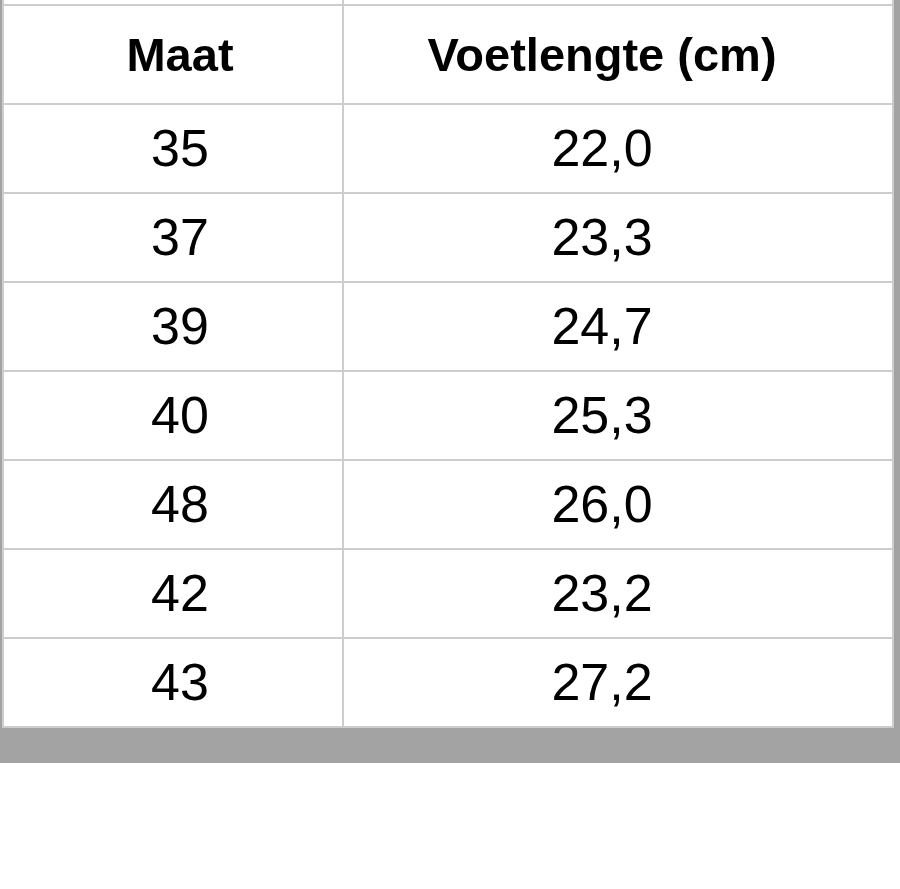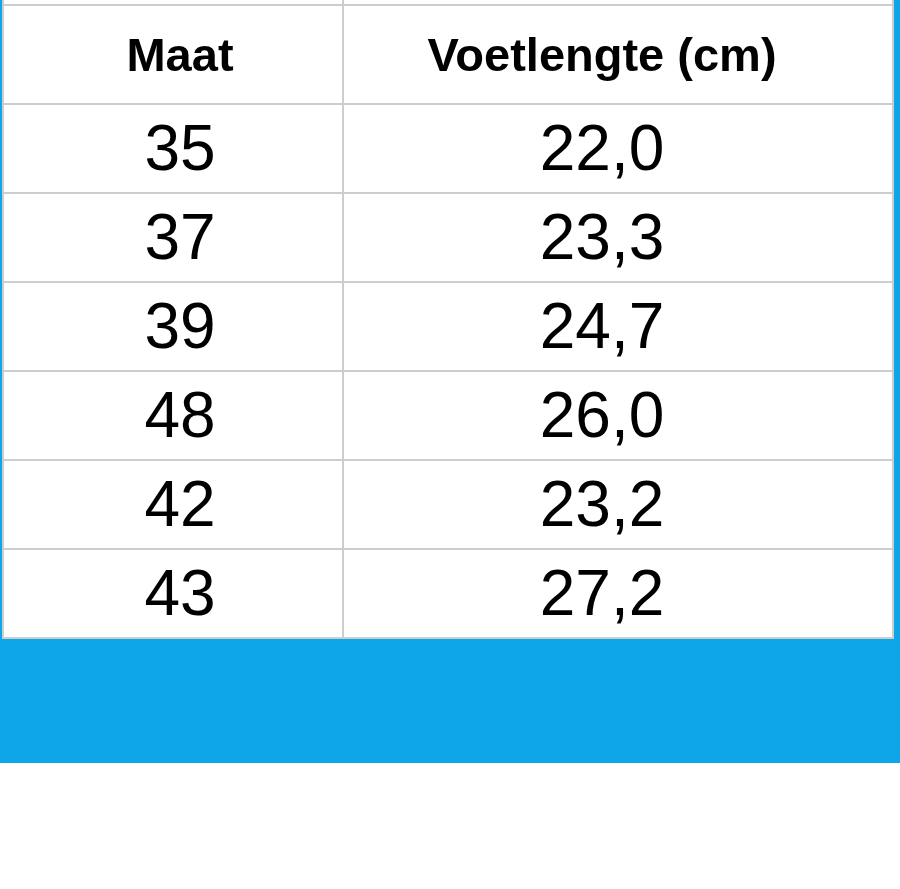--- a/index.html
+++ b/index.html
@@ -5,21 +5,21 @@
   html, body {
     margin: 0;
     padding: 0;
     background: #ffffff;
   }
   .viewport {
     position: relative;
     width: 900px;
     height: 763px;
     overflow: hidden;
-    background: #0ea5e9;
+    background: #a3a3a3;
     font-family: "Liberation Sans", sans-serif;
   }
   table.size-table {
     position: absolute;
     left: 2px;
     top: -60px;
     border-collapse: collapse;
     table-layout: fixed;
     width: 890px;
     background: #ffffff;
@@ -36,21 +36,21 @@
     overflow: hidden;
   }
   .size-table thead th {
     height: 97px;
     font-weight: 700;
     font-size: 47px;
   }
   .size-table tbody td {
     height: 87px;
     font-weight: 400;
-    font-size: 64px;
+    font-size: 52px;
   }
   
   .size-table .c1 { padding-left: 14px; }
   .size-table .c2 { padding-right: 32px; margin-left: 35px; }
   
   .size-table tr.spacer-top td    { height: 62px; }
 </style>
 </head>
 <body>
 
@@ -77,20 +77,24 @@
       </tr>
       <tr>
         <td class="c1">37</td>
         <td class="c2">23,3</td>
       </tr>
       <tr>
         <td class="c1">39</td>
         <td class="c2">24,7</td>
       </tr>
       <tr>
+        <td class="c1">40</td>
+        <td class="c2">25,3</td>
+      </tr>
+      <tr>
         <td class="c1">48</td>
         <td class="c2">26,0</td>
       </tr>
       <tr>
         <td class="c1">42</td>
         <td class="c2">23,2</td>
       </tr>
       <tr>
         <td class="c1">43</td>
         <td class="c2">27,2</td>

